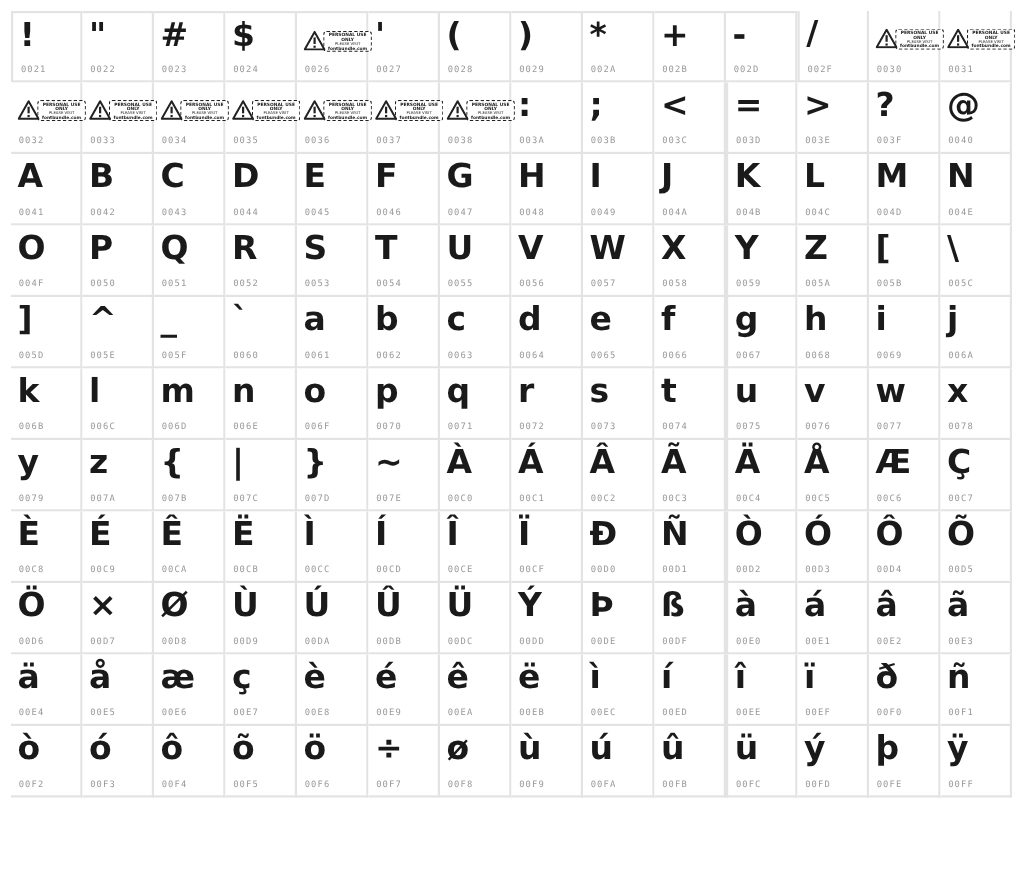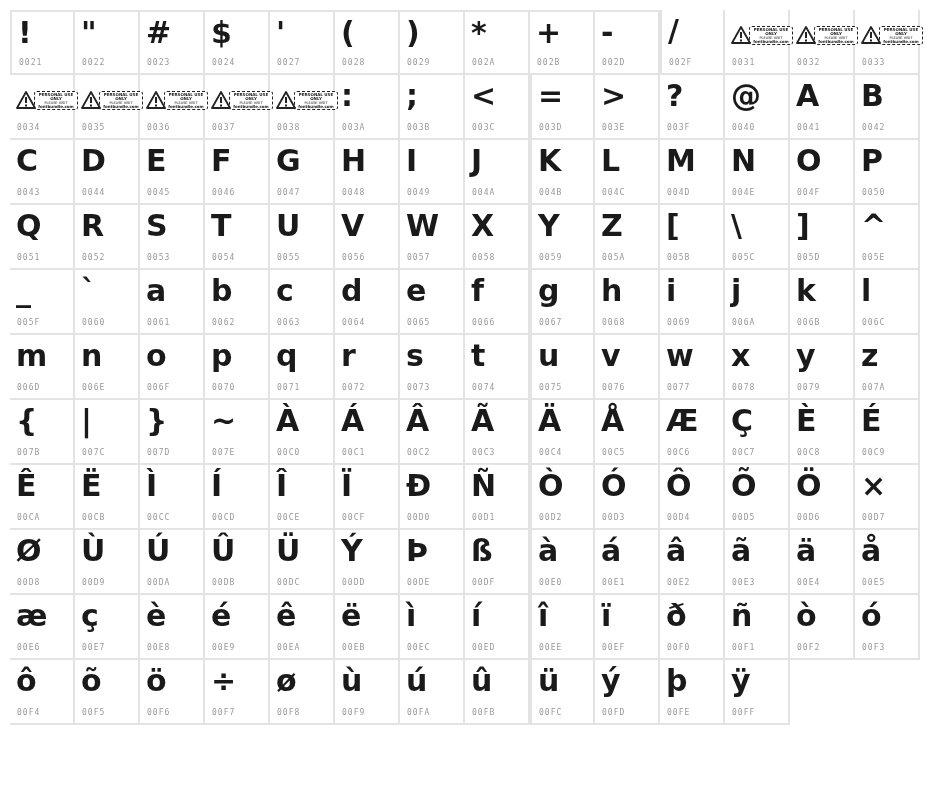--- a/index.html
+++ b/index.html
@@ -29,20 +29,38 @@
   </div>
     <div class="cell r0">
     <span class="glyph">#</span>
     <span class="code">0023</span>
   </div>
     <div class="cell r0">
     <span class="glyph">$</span>
     <span class="code">0024</span>
   </div>
     <div class="cell r0">
+    <span class="glyph"></span>
+    <span class="code">0026</span>
+  <div class="warn">
+    <span class="tri">
+      <svg width="20" height="18" viewBox="0 0 20 18">
+            <path d="M10 1 L19 17 L1 17 Z" fill="#fff" stroke="#222" stroke-width="1.8" stroke-linejoin="round"></path>
+            <rect x="9" y="6" width="2" height="6" fill="#222"></rect>
+            <rect x="9" y="13.5" width="2" height="2" fill="#222"></rect>
+          </svg>
+    </span>
+    <span class="box">
+      <b>PERSONAL USE ONLY</b>
+      <span>PLEASE VISIT</span><br>
+      <b>fontbundle.com</b>
+    </span>
+  </div>
+    </div>
+    <div class="cell r0">
     <span class="glyph">'</span>
     <span class="code">0027</span>
   </div>
     <div class="cell r0">
     <span class="glyph">(</span>
     <span class="code">0028</span>
   </div>
     <div class="cell r0">
     <span class="glyph">)</span>
     <span class="code">0029</span>
@@ -58,20 +76,38 @@
     <div class="cell r0">
     <span class="glyph">-</span>
     <span class="code">002D</span>
   </div>
     <div class="cell c0">
     <span class="glyph">/</span>
     <span class="code">002F</span>
   </div>
     <div class="cell">
     <span class="glyph"></span>
+    <span class="code">0030</span>
+  <div class="warn">
+    <span class="tri">
+      <svg width="20" height="18" viewBox="0 0 20 18">
+            <path d="M10 1 L19 17 L1 17 Z" fill="#fff" stroke="#222" stroke-width="1.8" stroke-linejoin="round"></path>
+            <rect x="9" y="6" width="2" height="6" fill="#222"></rect>
+            <rect x="9" y="13.5" width="2" height="2" fill="#222"></rect>
+          </svg>
+    </span>
+    <span class="box">
+      <b>PERSONAL USE ONLY</b>
+      <span>PLEASE VISIT</span><br>
+      <b>fontbundle.com</b>
+    </span>
+  </div>
+    </div>
+    <div class="cell">
+    <span class="glyph"></span>
     <span class="code">0031</span>
   <div class="warn">
     <span class="tri">
       <svg width="20" height="18" viewBox="0 0 20 18">
             <path d="M10 1 L19 17 L1 17 Z" fill="#fff" stroke="#222" stroke-width="1.8" stroke-linejoin="round"></path>
             <rect x="9" y="6" width="2" height="6" fill="#222"></rect>
             <rect x="9" y="13.5" width="2" height="2" fill="#222"></rect>
           </svg>
     </span>
     <span class="box">

